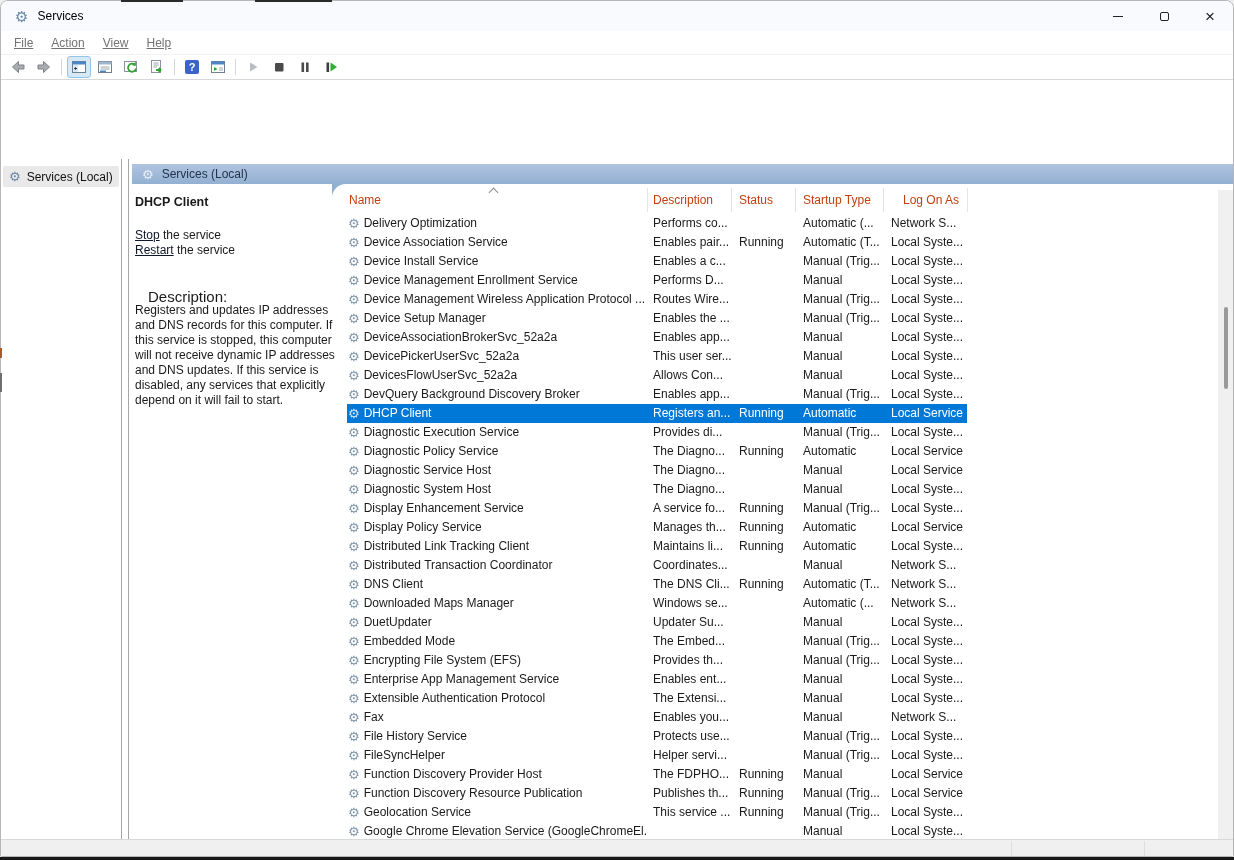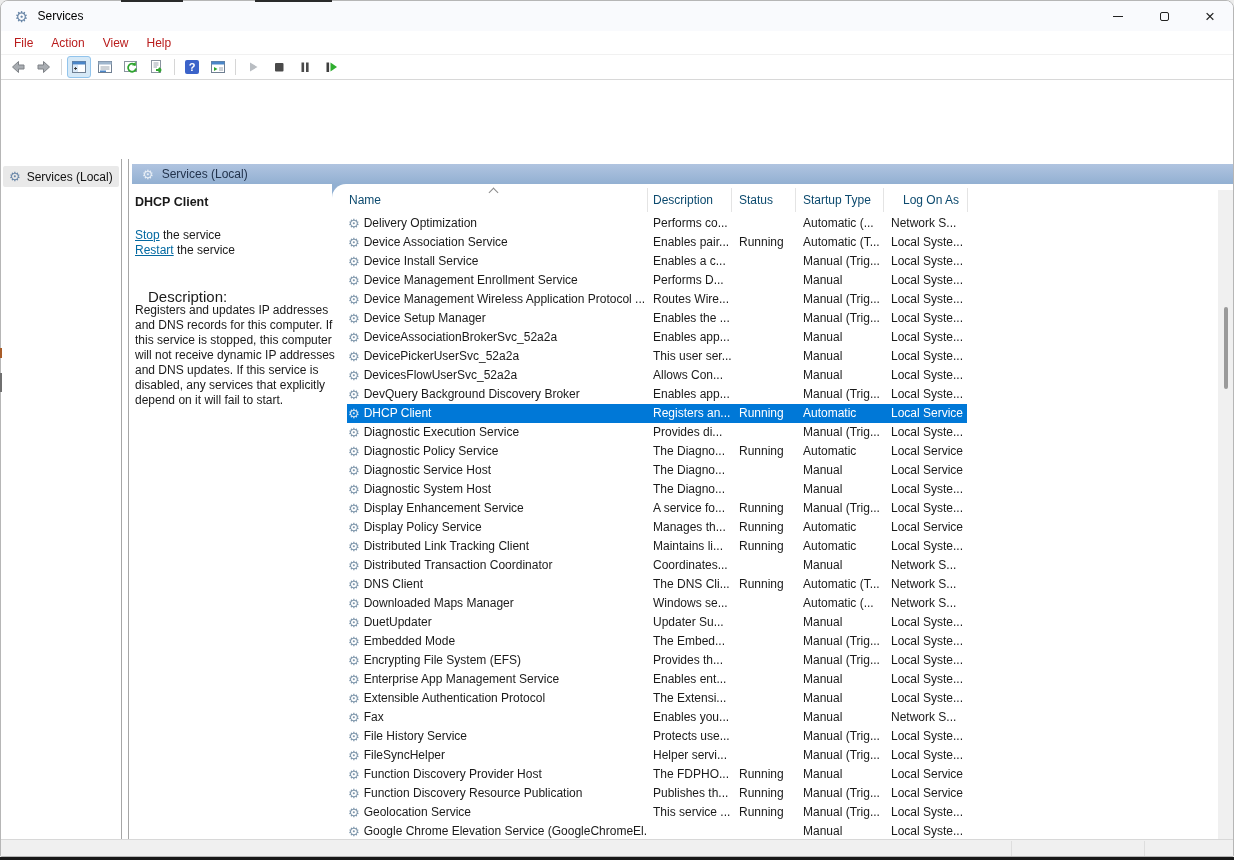--- a/index.html
+++ b/index.html
@@ -13,21 +13,21 @@
   .title-gear{margin-left:14px;font-size:15px;color:#6a87a8;line-height:1;}
   .title-text{margin-left:9px;font-size:12px;color:#000000;}
   .win-btns{position:absolute;right:0;top:0;height:30px;display:flex;}
   .wbtn{width:46px;height:30px;display:flex;align-items:center;justify-content:center;color:#222;}
   .glyph-min{width:10px;height:1px;background:#222;}
   .glyph-max{width:9px;height:9px;border:1px solid #222;border-radius:2px;}
   .glyph-close{font-size:17px;line-height:1;color:#222;}
   
   .menubar{position:absolute;left:0;top:30px;width:100%;height:23px;background:#fff;
     display:flex;align-items:center;padding-left:4px;}
-  .menu-item{font-size:12px;color:#b91c1c;padding:3px 9px;}
+  .menu-item{font-size:12px;color:#737373;padding:3px 9px;text-decoration:underline;}
   
   .toolbar{position:absolute;left:0;top:53px;width:100%;height:26px;background:#fff;
     border-top:1px solid #f1f1f1;border-bottom:1px solid #d8d8d8;
     display:flex;align-items:center;padding-left:4px;}
   .tbtn{width:24px;height:22px;display:flex;align-items:center;justify-content:center;
     border:1px solid transparent;border-radius:3px;margin:0 1px;}
   .tbtn.active{background:#d6e9f7;border-color:#92c4ec;}
   .tsep{width:1px;height:16px;background:#d6d6d6;margin:0 4px;}
   
   .main{position:absolute;left:0;top:79px;width:100%;height:759px;background:#fff;}
@@ -42,25 +42,25 @@
     background:linear-gradient(#b0c4e0,#92b0d2);display:flex;align-items:center;
     padding-left:10px;font-size:12px;color:#22334c;}
   .bluebar .gear{font-size:13px;color:#e9eff6;margin-right:8px;line-height:1;}
   .corner-notch{position:absolute;left:203px;top:25px;width:16px;height:16px;background:#92b0d2;}
   .corner-cover{position:absolute;left:203px;top:25px;width:42px;height:30px;background:#fff;
     border-top-left-radius:14px;}
   
   .desc-pane{position:absolute;left:6px;top:25px;width:212px;color:#1a1a1a;}
   .svc-title{position:absolute;left:0;top:11px;font-size:12.5px;font-weight:bold;white-space:nowrap;}
   .svc-links{position:absolute;left:0;top:44px;font-size:12px;line-height:15px;}
-  .link{color:#0369a1;text-decoration:underline;}
+  .link{color:#0f172a;text-decoration:underline;}
   .desc-label{position:absolute;left:13px;top:104px;font-size:15px;}
   .desc-text{position:absolute;left:0;top:119px;width:207px;font-size:12px;line-height:15px;}
   
-  .list-header{position:absolute;left:218px;top:28px;width:888px;height:26px;font-size:12px;color:#0c4a6e;}
+  .list-header{position:absolute;left:218px;top:28px;width:888px;height:26px;font-size:12px;color:#c2410c;}
   .hcell{position:absolute;top:0;height:26px;line-height:26px;white-space:nowrap;overflow:hidden;}
   .h-name{left:0;width:300px;padding-left:2px;}
   .h-desc{left:300px;width:84px;padding-left:6px;}
   .h-status{left:384px;width:64px;padding-left:8px;}
   .h-startup{left:448px;width:88px;padding-left:8px;}
   .h-logon{left:536px;width:84px;padding-left:20px;}
   .hsep{position:absolute;top:1px;width:1px;height:24px;background:#e4e4e4;}
   .sort-chevron{position:absolute;left:361px;top:30px;width:7px;height:7px;
     border-left:1px solid #8a8a8a;border-top:1px solid #8a8a8a;transform:rotate(45deg);}
   .service-list{position:absolute;left:218px;top:55px;width:620px;}

